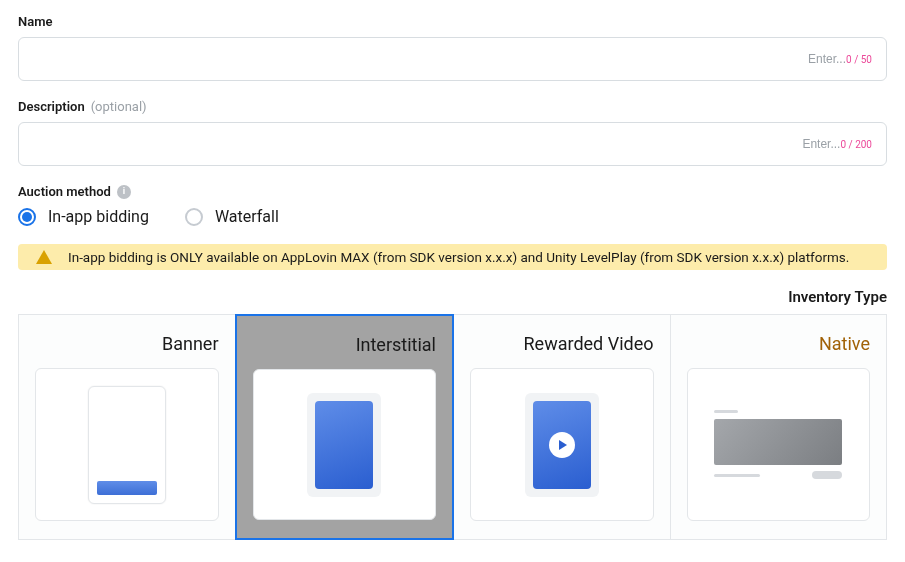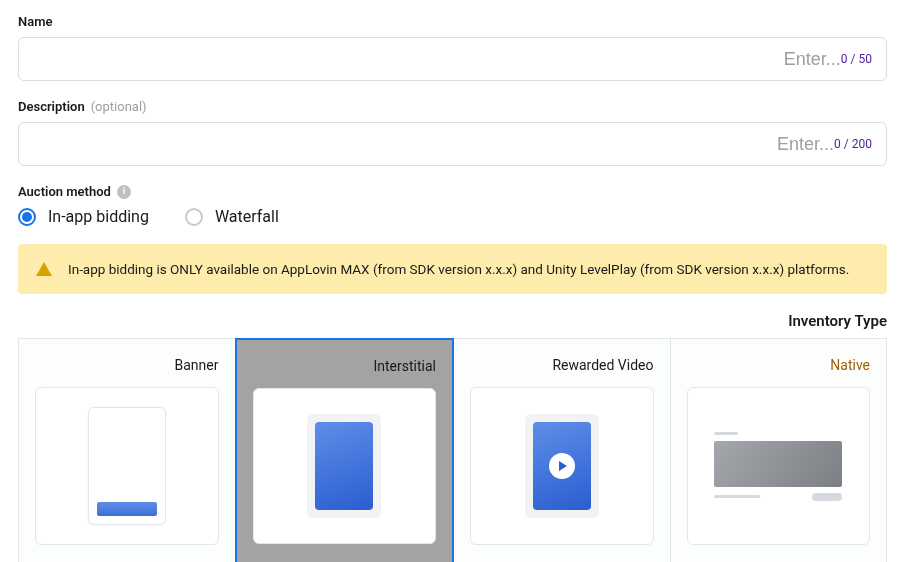--- a/index.html
+++ b/index.html
@@ -45,28 +45,28 @@
       display: flex;
       align-items: center;
       height: 44px;
       padding: 0 14px;
       background: #fff;
     }
     .input-wrap input {
       flex: 1;
       border: none;
       outline: none;
-      font-size: 18px;
+      font-size: 12px;
       color: #1a1a1a;
       background: transparent;
     }
     .input-wrap input::placeholder { color: #9aa0a6; }
     .counter {
-      font-size: 12px;
-      color: #4c1d95;
+      font-size: 10px;
+      color: #ec4899;
       white-space: nowrap;
     }
     .radio-row {
       display: flex;
       align-items: center;
       gap: 36px;
       margin-top: 4px;
     }
     .radio {
       display: flex;
@@ -95,21 +95,21 @@
       left: 50%;
       width: 10px;
       height: 10px;
       background: #1a73e8;
       border-radius: 50%;
       transform: translate(-50%, -50%);
     }
     .notice {
       background: #fdecab;
       border-radius: 4px;
-      padding: 16px 18px;
+      padding: 4px 18px;
       display: flex;
       gap: 16px;
       align-items: flex-start;
       margin-bottom: 18px;
     }
     .warn-icon {
       flex-shrink: 0;
       width: 0;
       height: 0;
       border-left: 8px solid transparent;
@@ -147,21 +147,21 @@
     .type-card.selected {
       border: 2px solid #1a73e8;
       background: #a3a3a3;
       z-index: 2;
       position: relative;
     }
     .type-card.disabled {
       cursor: default;
     }
     .type-title {
-      font-size: 14px;
+      font-size: 18px;
       color: #1a1a1a;
       margin-bottom: 14px;
     }
     .type-card.disabled .type-title { color: #a16207; }
     .preview-frame {
       border: 1px solid #e3e6e9;
       border-radius: 6px;
       background: #fff;
       flex: 1;
       display: flex;

